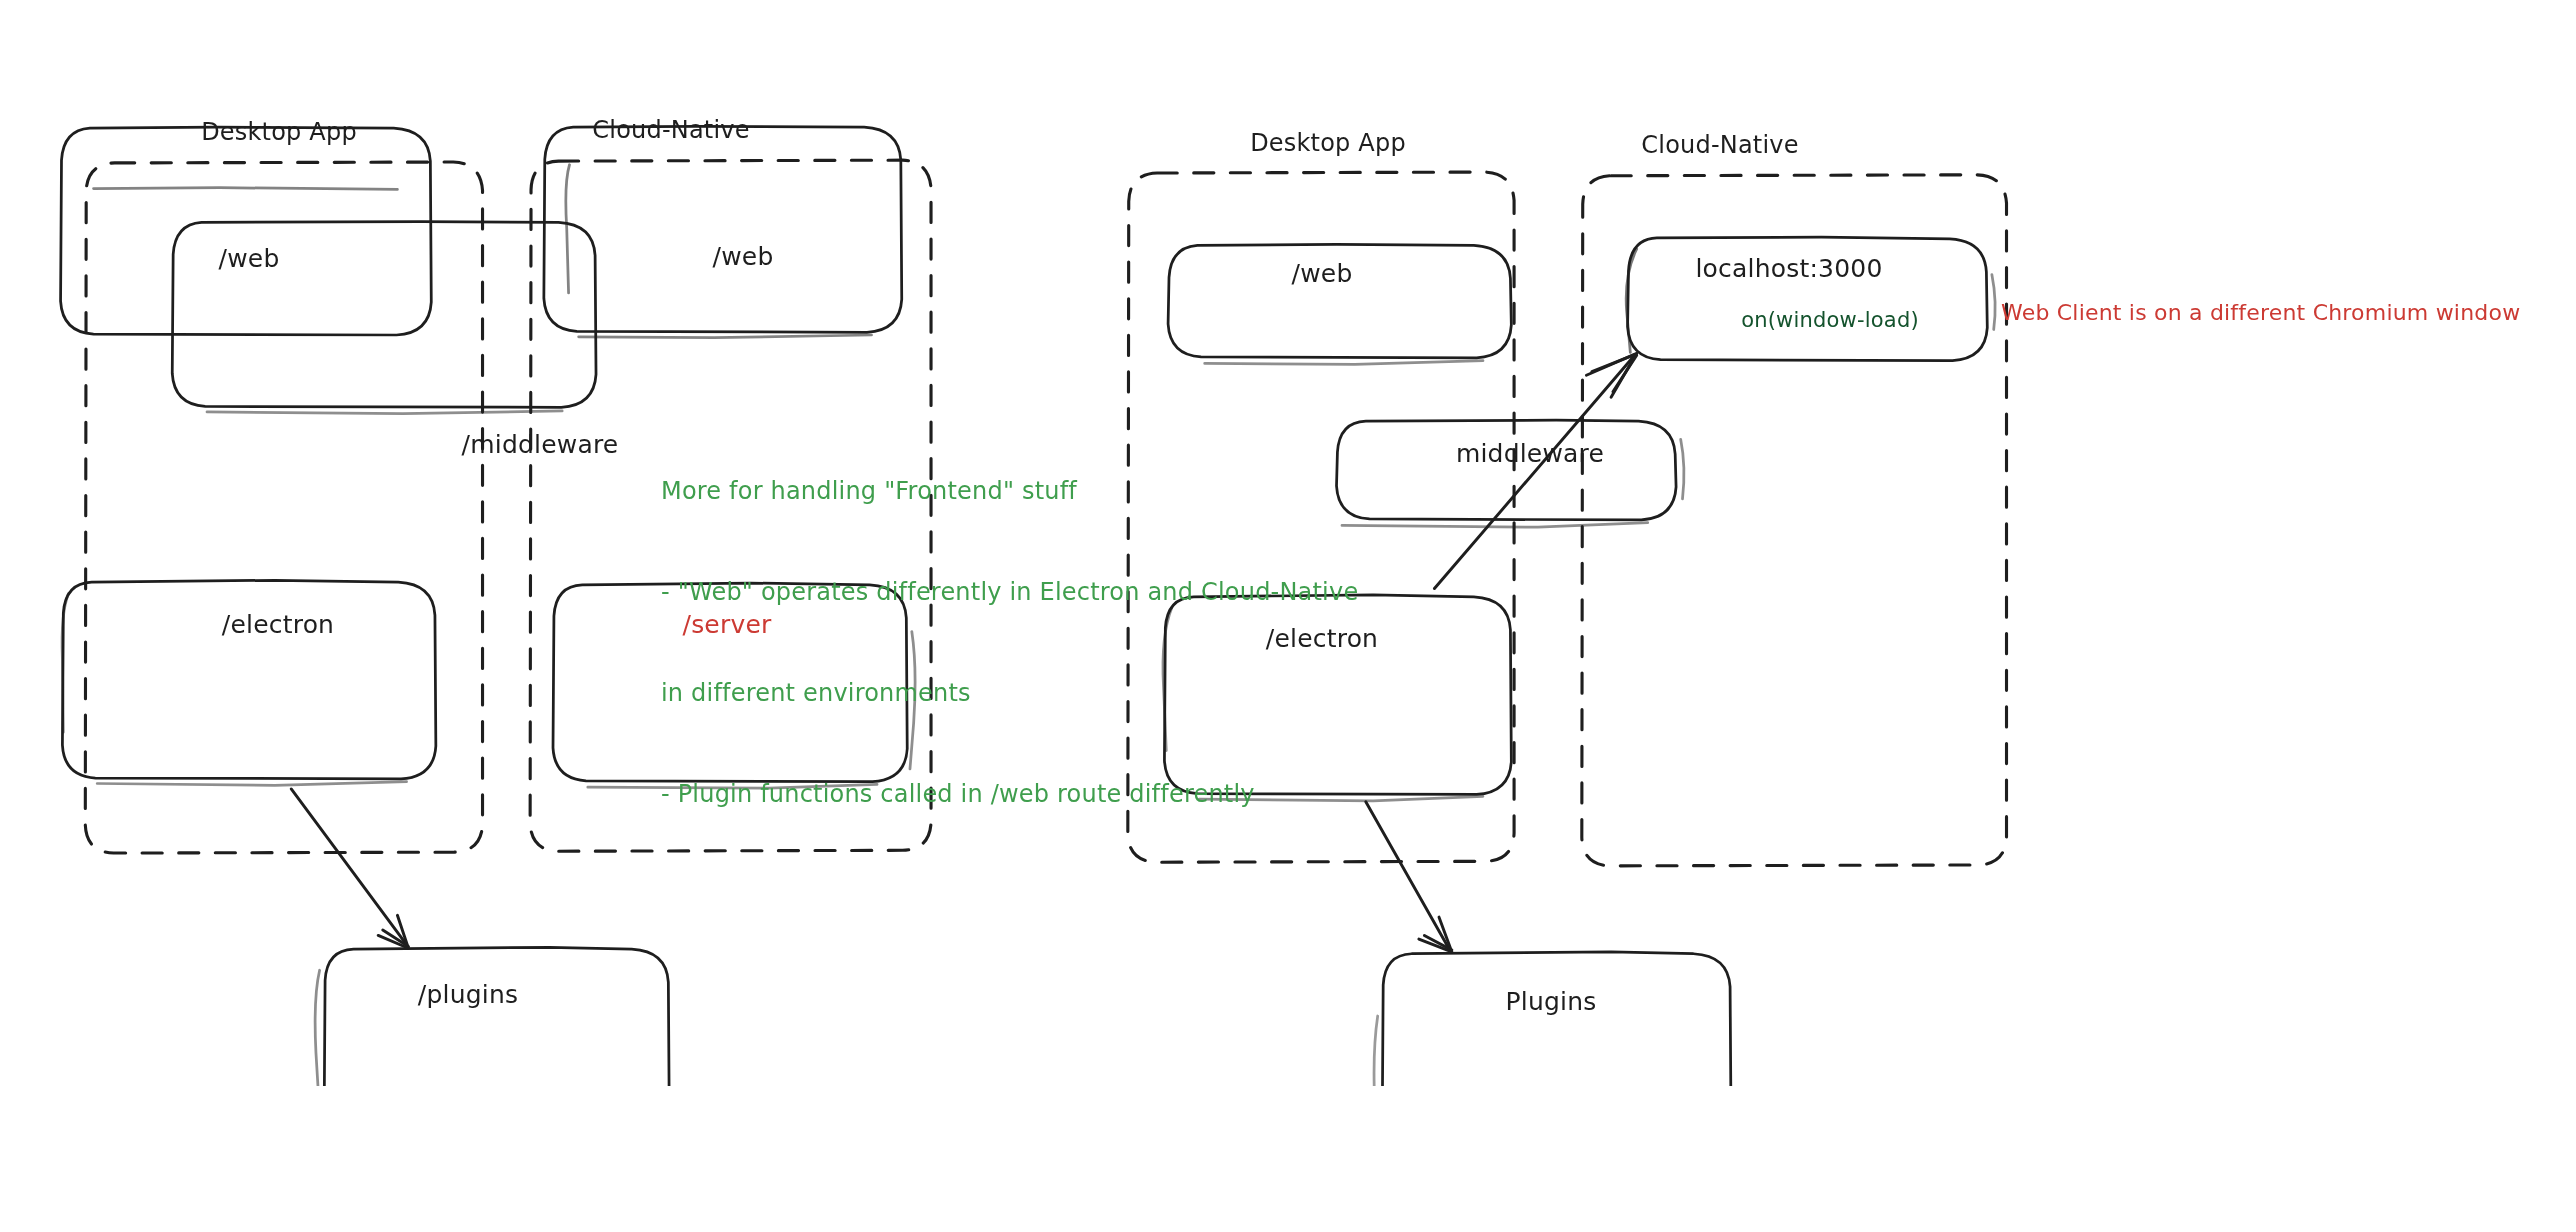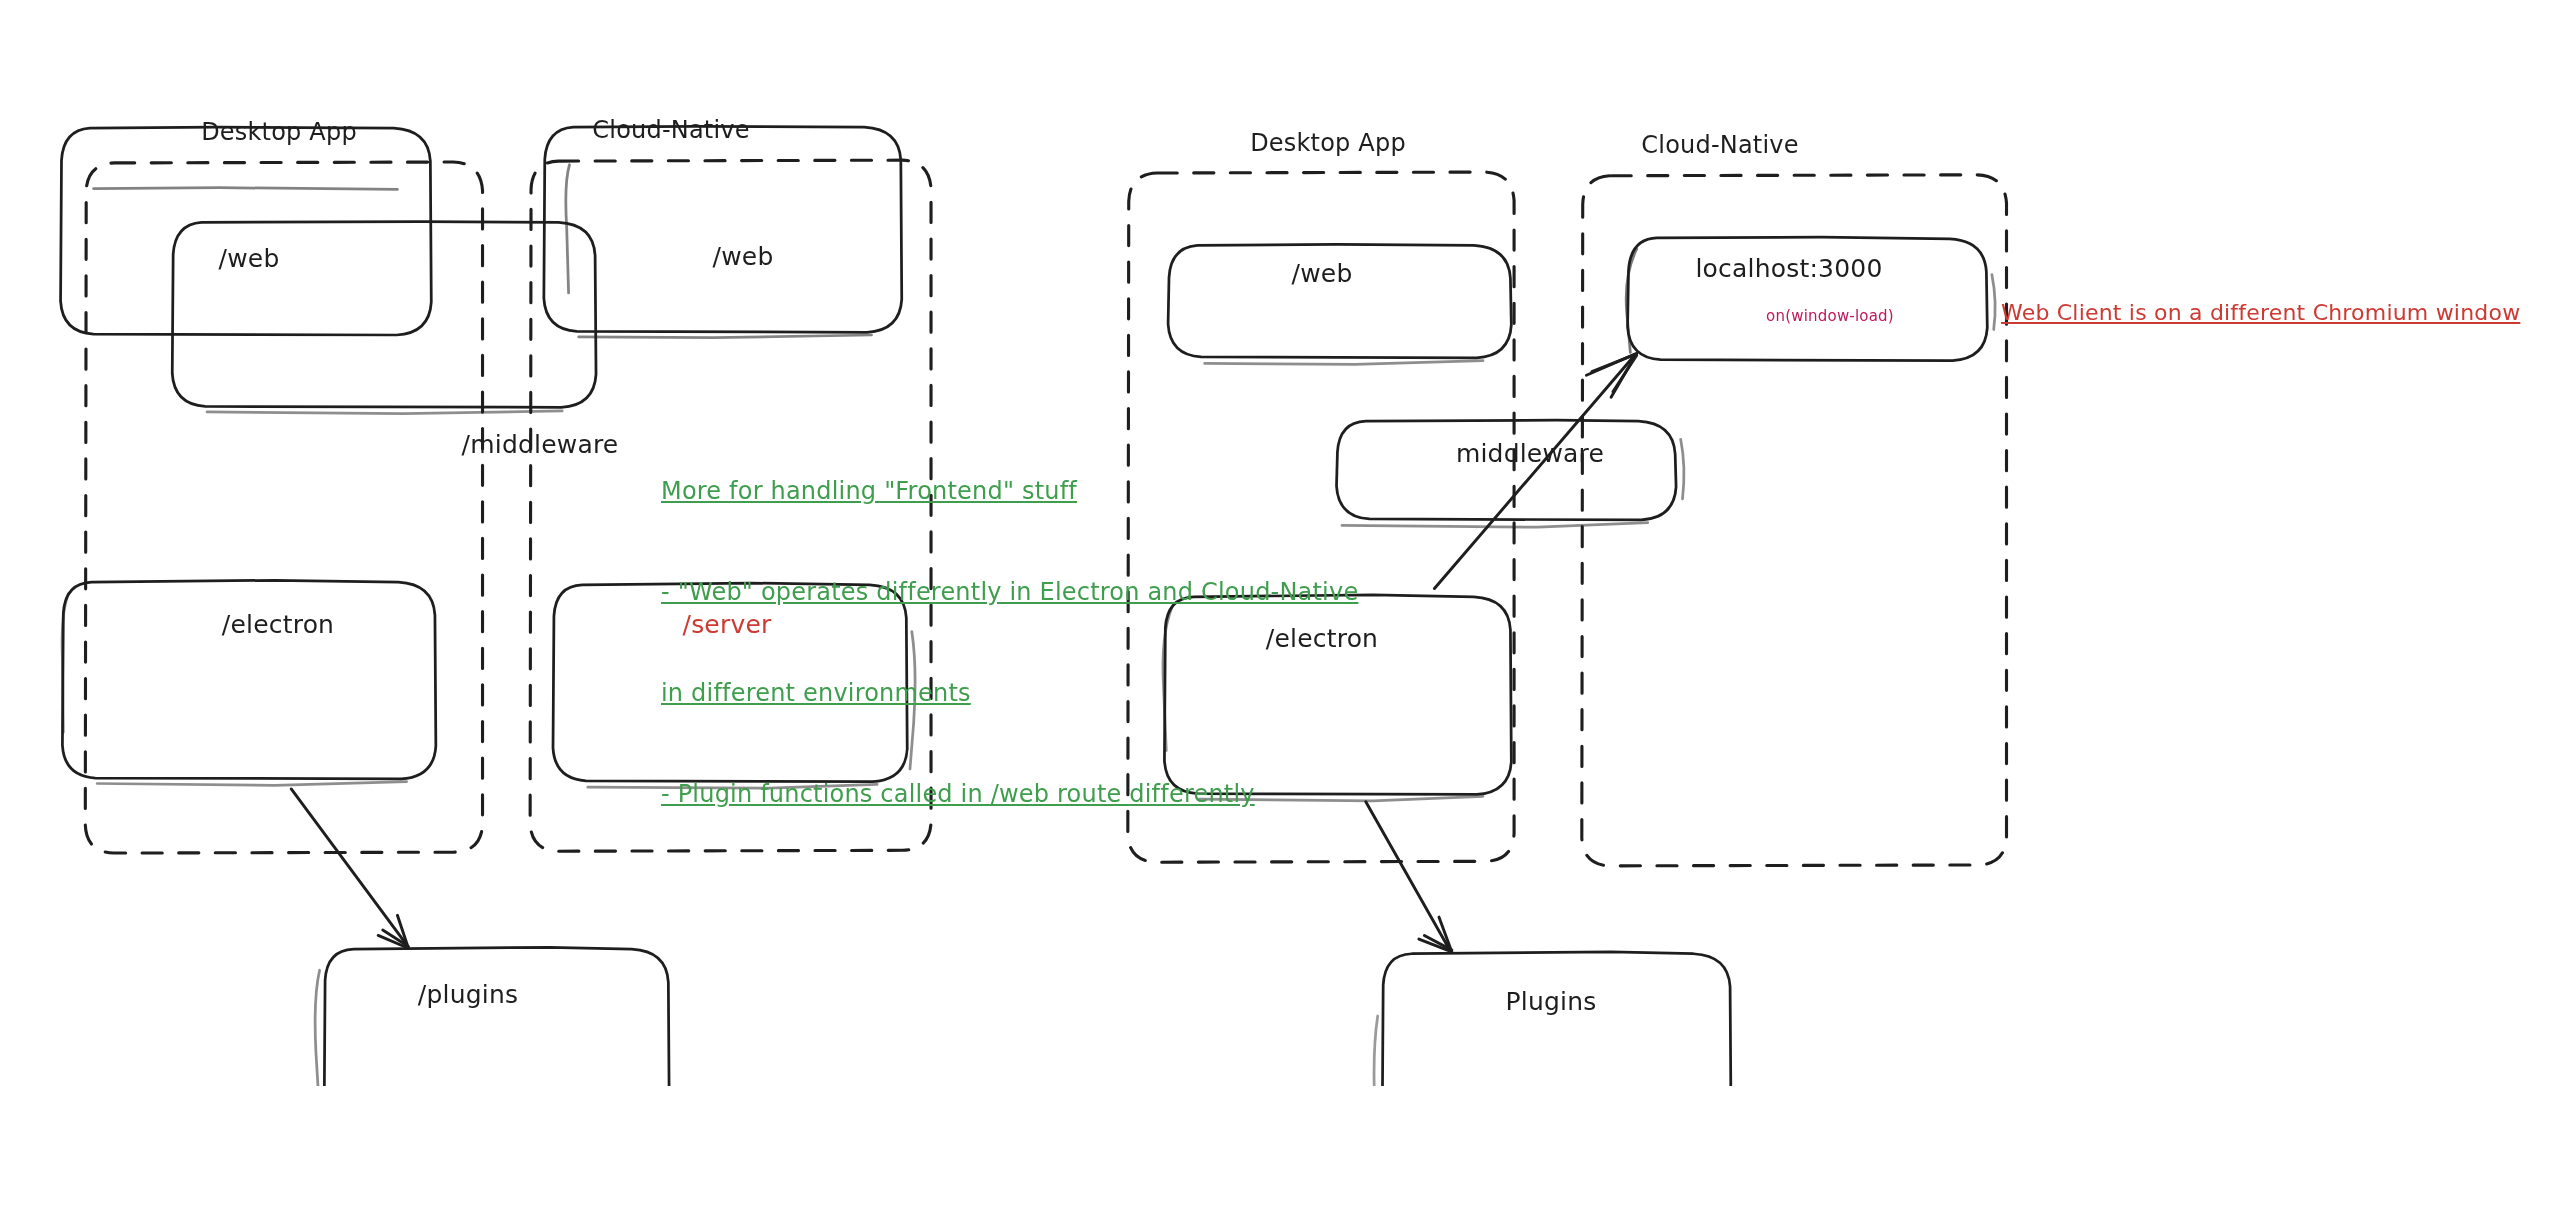--- a/index.html
+++ b/index.html
@@ -42,37 +42,36 @@
     font-size: 25px;
     color: #1e1e1e;
     text-align: center;
     transform: translateX(-50%);
   }
   .box-label.red {
     color: #cc3a33;
     text-align: right;
   }
   .box-sublabel {
-    font-size: 15px;
-    color: #be185d;
+    font-size: 21px;
+    color: #14532d;
     transform: translateX(-50%);
   }
   .note-green {
     font-size: 24px;
     color: #3f9e4d;
     line-height: 1.40;
   }
   .note-red {
     font-size: 22px;
     color: #cc3a33;
     line-height: 1.40;
   }
   .note-line {
     display: block;
-    text-decoration: underline;
   }
 </style>
 </head>
 <body>
 
 <div id="canvas">
 
   <svg id="sketch-svg" viewBox="0 0 2814 1346" xmlns="http://www.w3.org/2000/svg">
     <g fill="none" stroke="#1e1e1e" stroke-linecap="round" stroke-linejoin="round">
 

